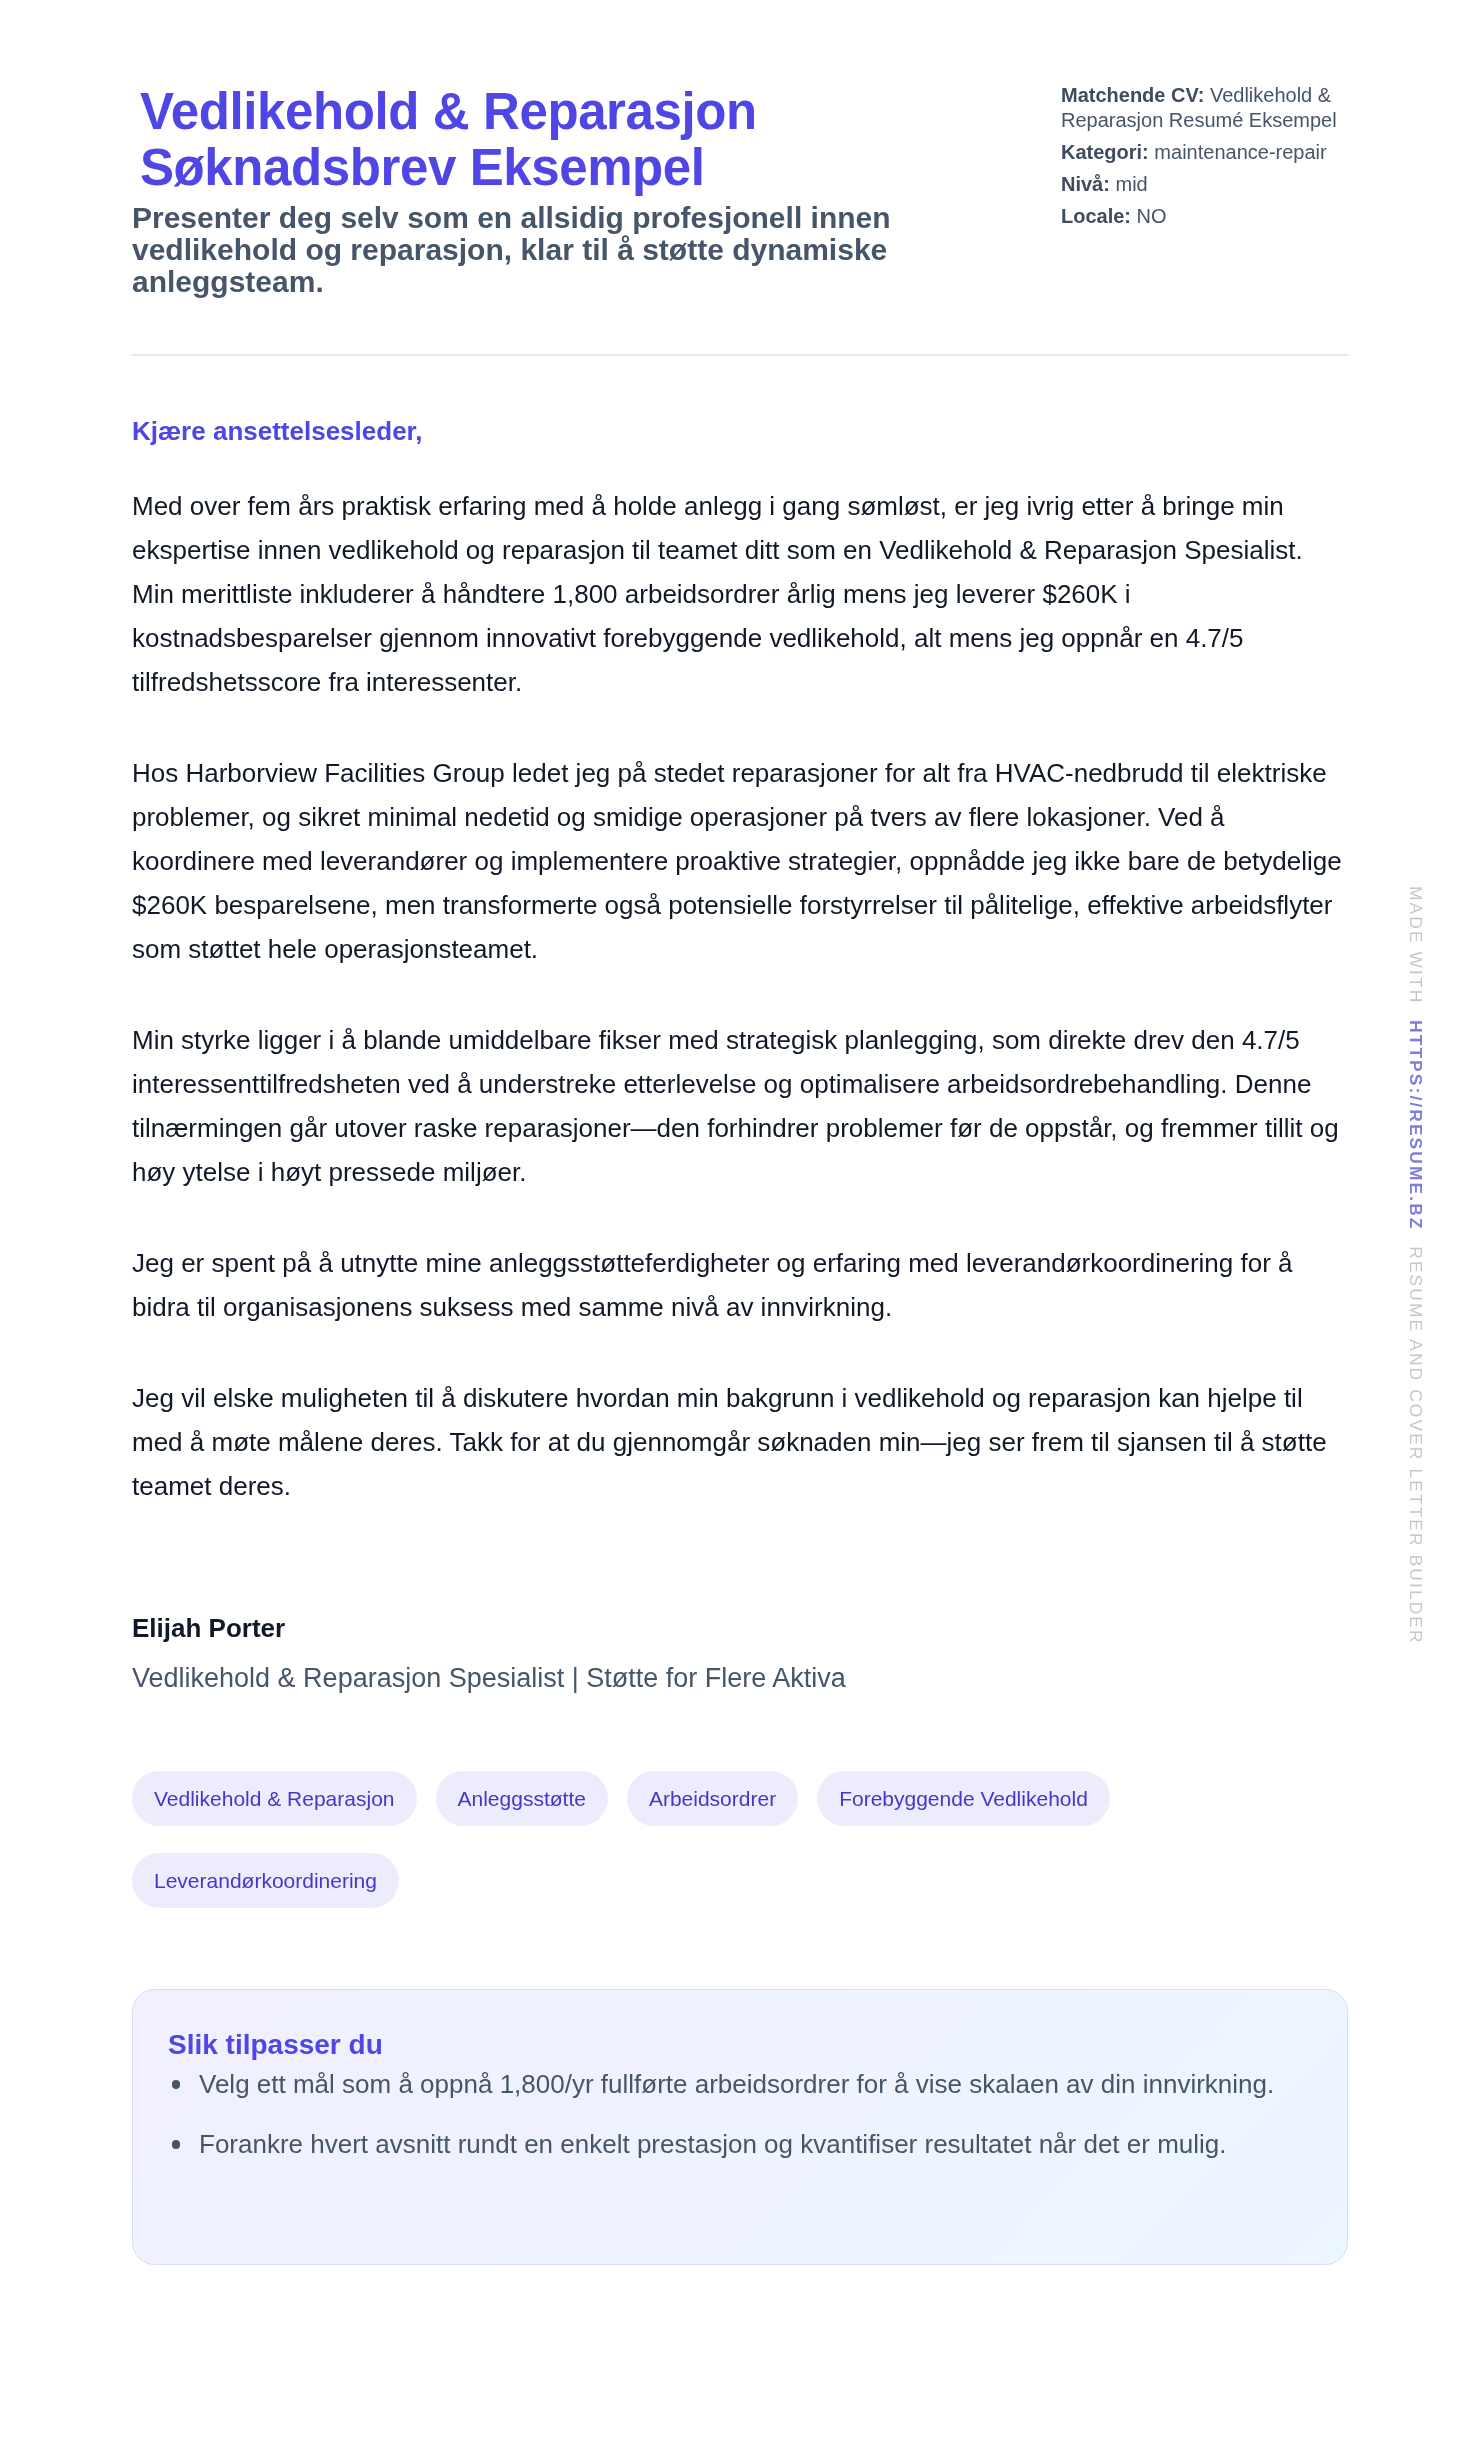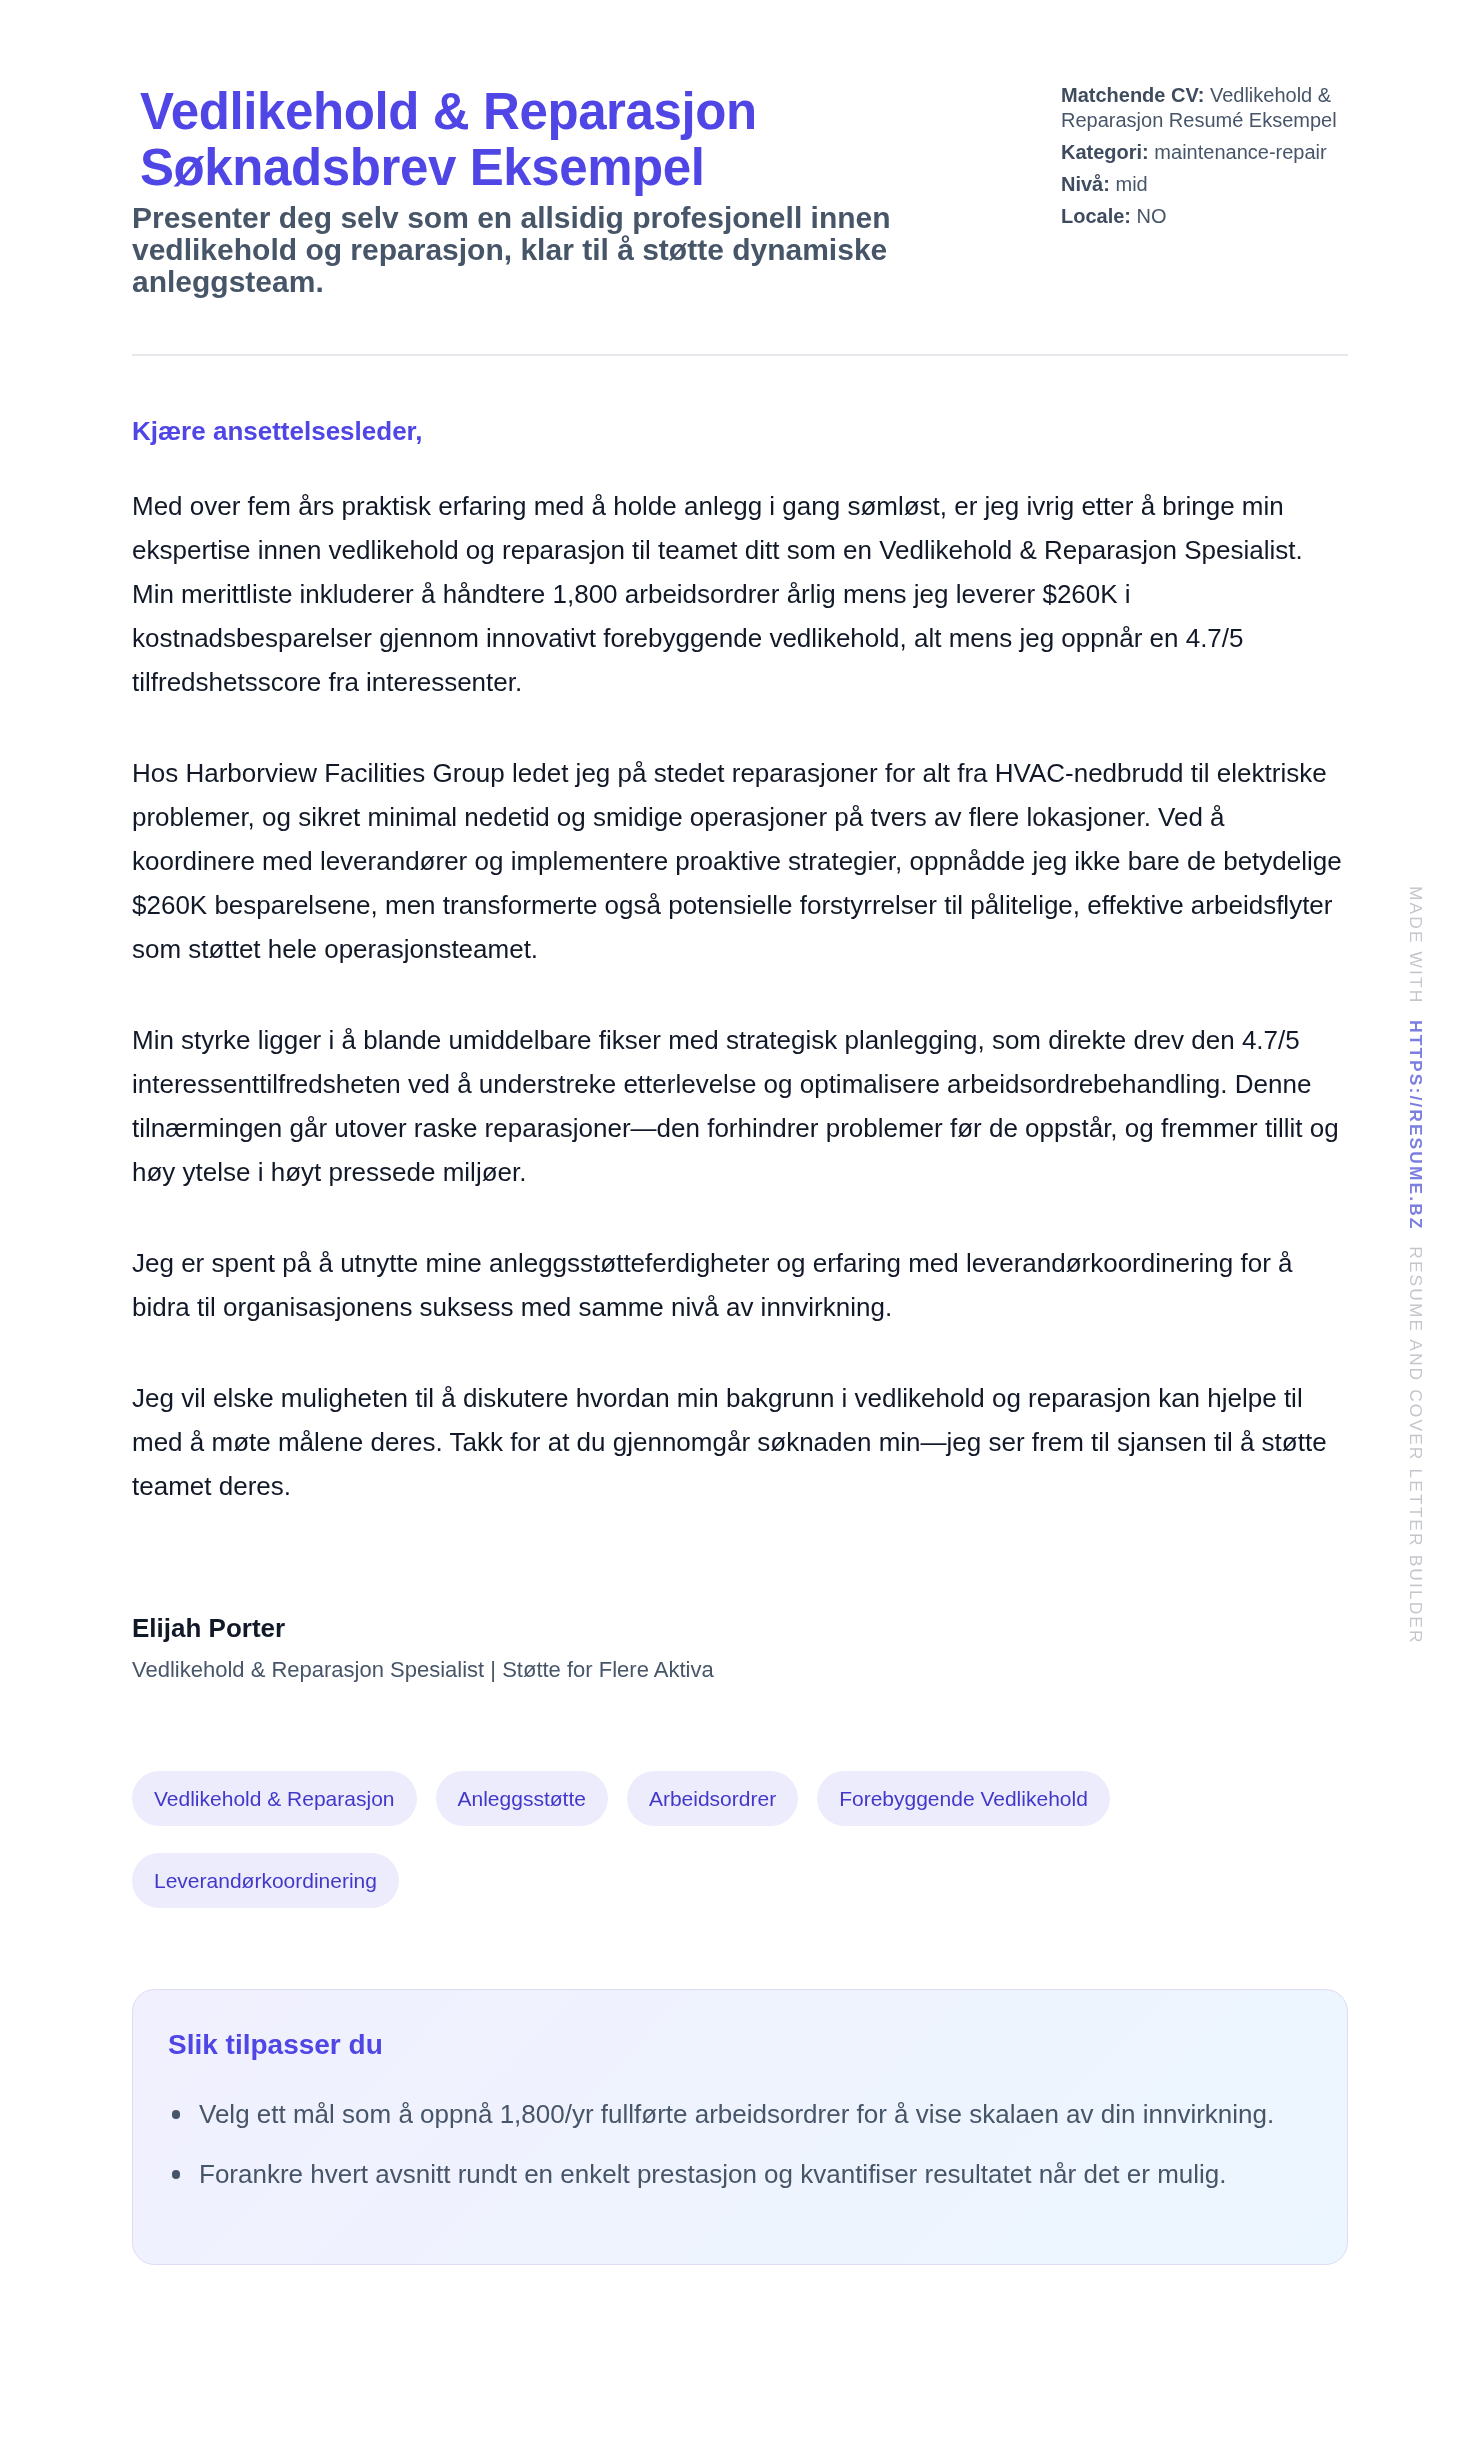--- a/index.html
+++ b/index.html
@@ -31,39 +31,39 @@
     .greeting {
       position: absolute; left: 0; top: 416px;
       font-size: 26px; line-height: 31px; font-weight: 700; color: #4f46e5;
     }
     .body { position: absolute; left: 0; top: 484px; width: 1216px; }
     .para {
       font-size: 26px; line-height: 44px; color: #111827; margin-bottom: 47px;
     }
     .signature { position: absolute; left: 0; top: 1611px; width: 1216px; }
     .sig-name { font-size: 26px; line-height: 35px; font-weight: 700; color: #111827; }
-    .sig-role { font-size: 22px; line-height: 35px; color: #475569; margin-top: 6px; }
+    .sig-role { font-size: 27px; line-height: 35px; color: #475569; margin-top: 15px; }
 
     
     .tags { position: absolute; left: 0; top: 1771px; width: 1080px; display: flex; flex-wrap: wrap; gap: 27px 19px; }
     .tag {
       height: 55px; padding: 0 22px; border-radius: 28px; background: #ececfd;
       color: #4338ca; font-size: 21px; line-height: 55px; font-weight: 500;
       white-space: nowrap; cursor: pointer;
     }
 
     
     .tips {
       position: absolute; left: 0; top: 1989px; width: 1216px; height: 276px;
       border: 1.7px solid #dcdcf5; border-radius: 22.6px;
       background: linear-gradient(135deg, #f1f0fe 0%, #eef4fe 60%, #ecf6fe 100%);
       padding: 37px 35px 0 35px;
     }
     .tips-title { font-size: 28px; line-height: 35px; font-weight: 700; color: #4f46e5; }
-    .tips-list { list-style: none; margin-top: 30px; }
+    .tips-list { list-style: none; }
     .tips-item {
       position: relative; padding-left: 31px; font-size: 26px; line-height: 44px;
       color: #475569; margin-bottom: 15.7px;
     }
     .tips-item .bullet {
       position: absolute; left: 3.5px; top: 18.3px; width: 8.7px; height: 8.7px;
       border-radius: 50%; background: #475569;
     }
 
     

